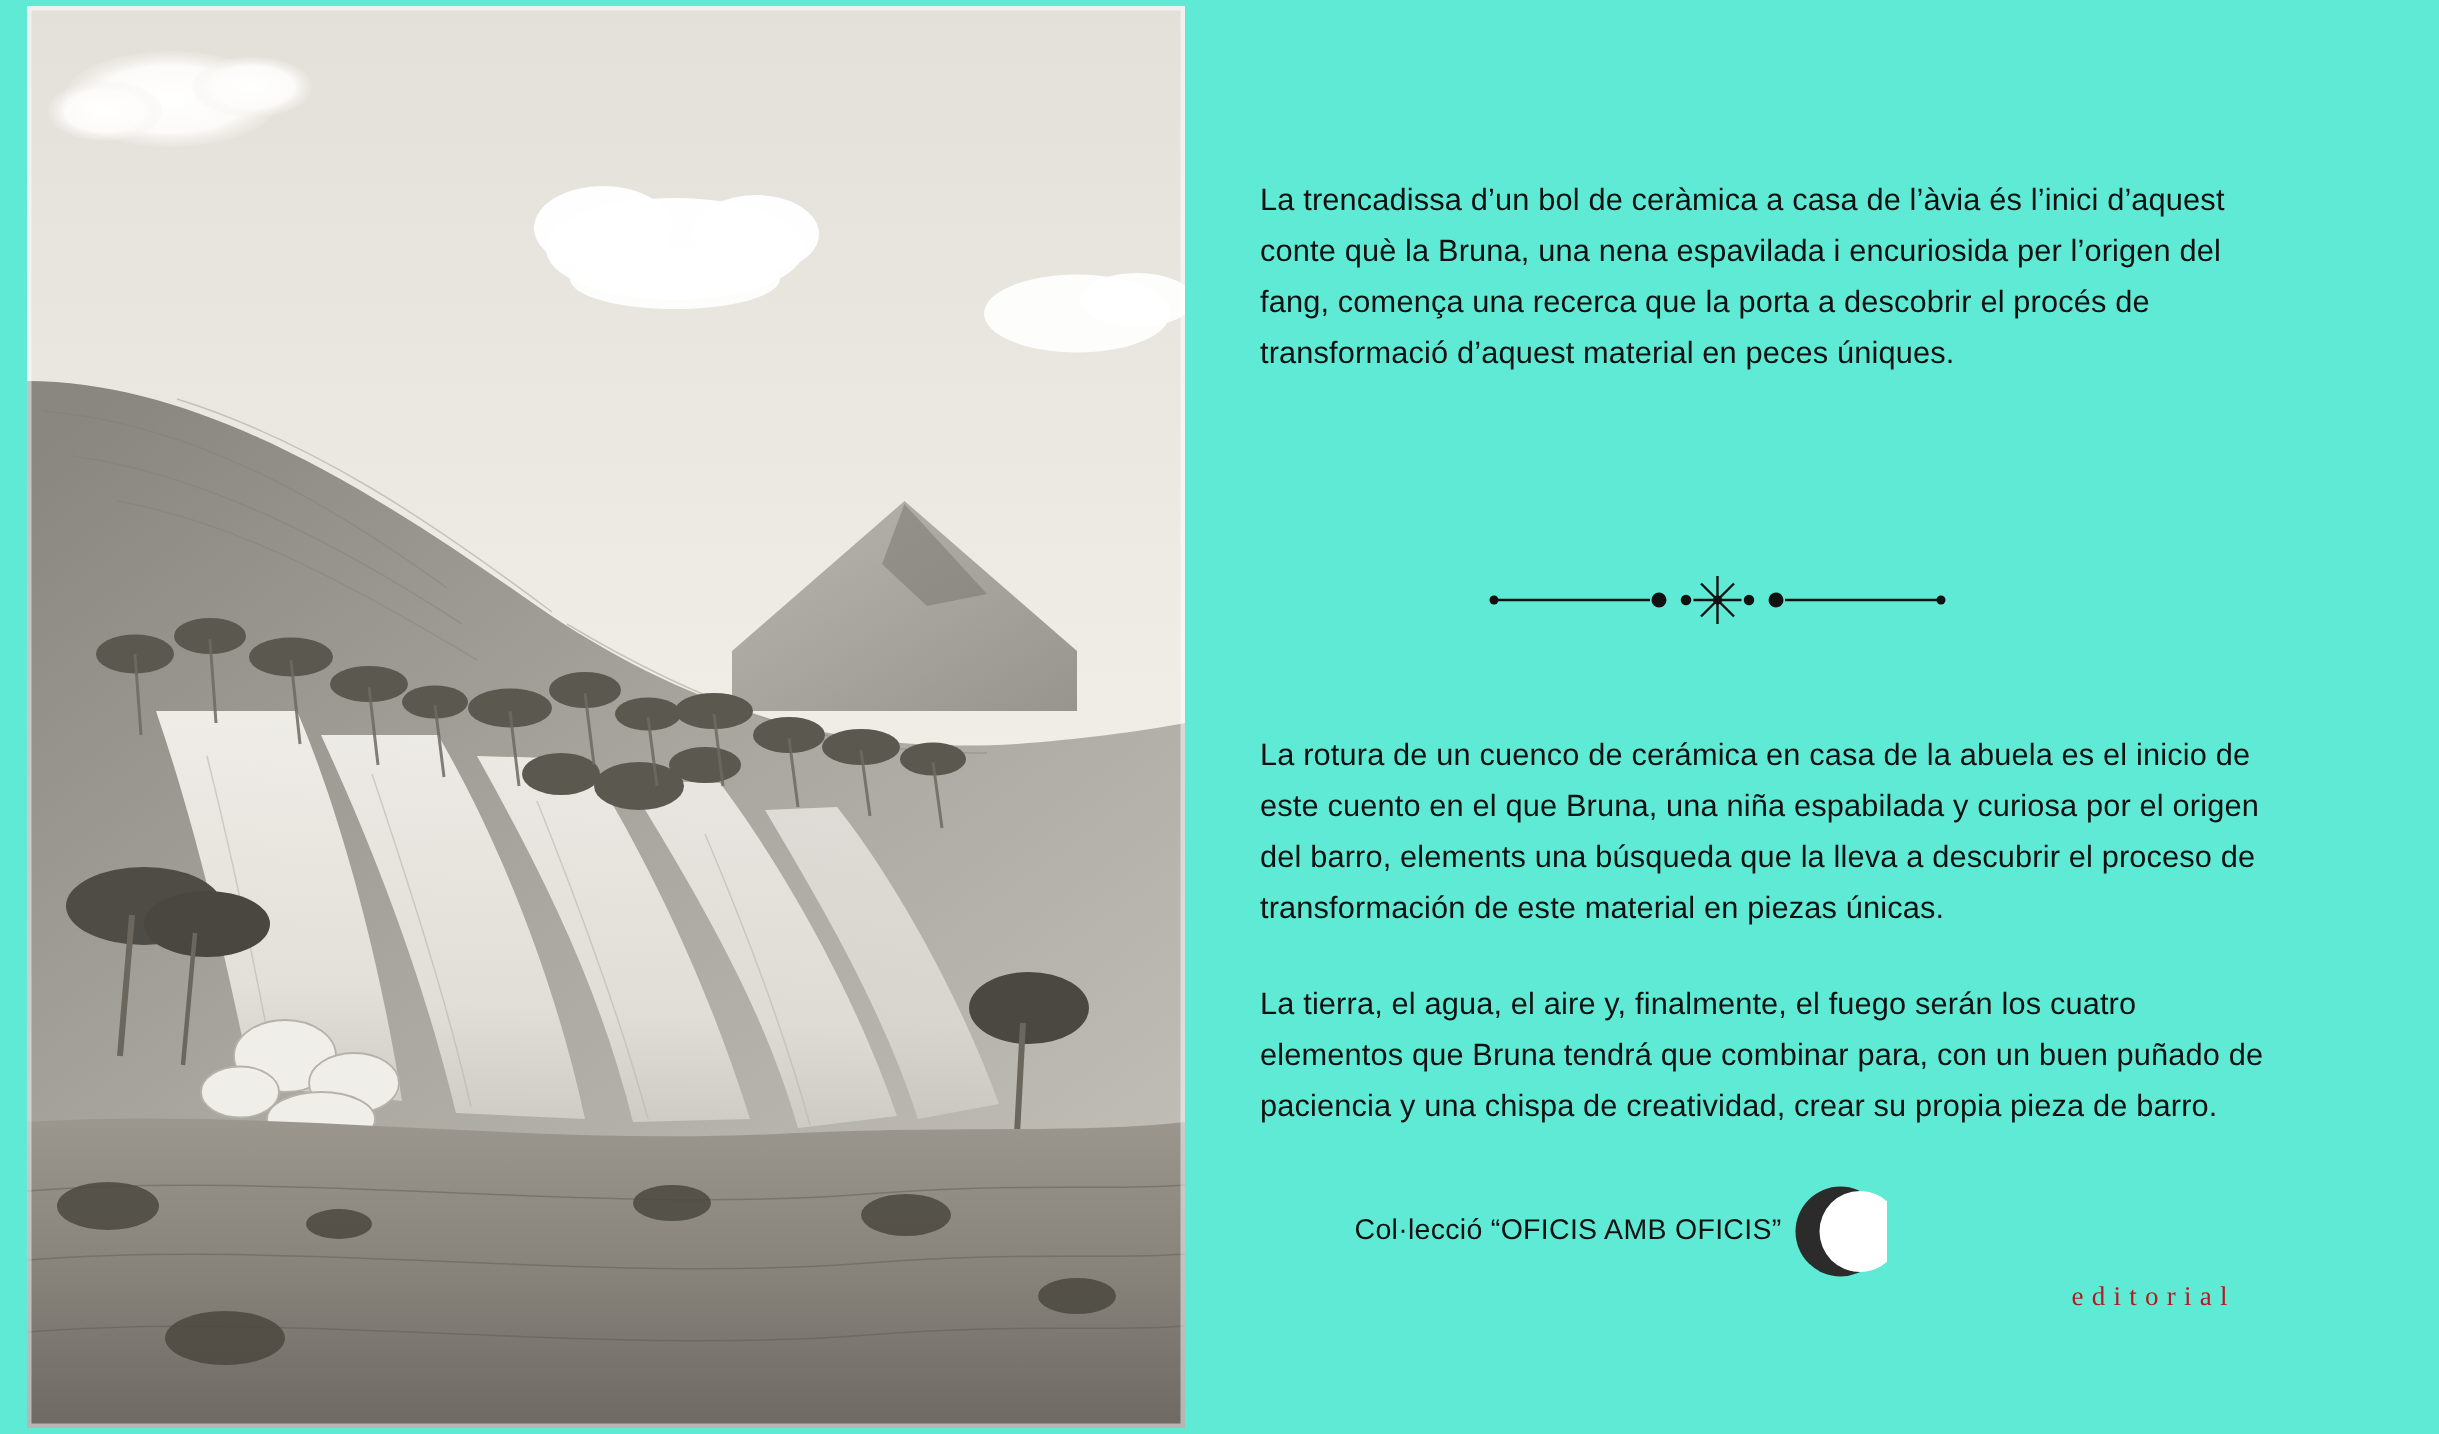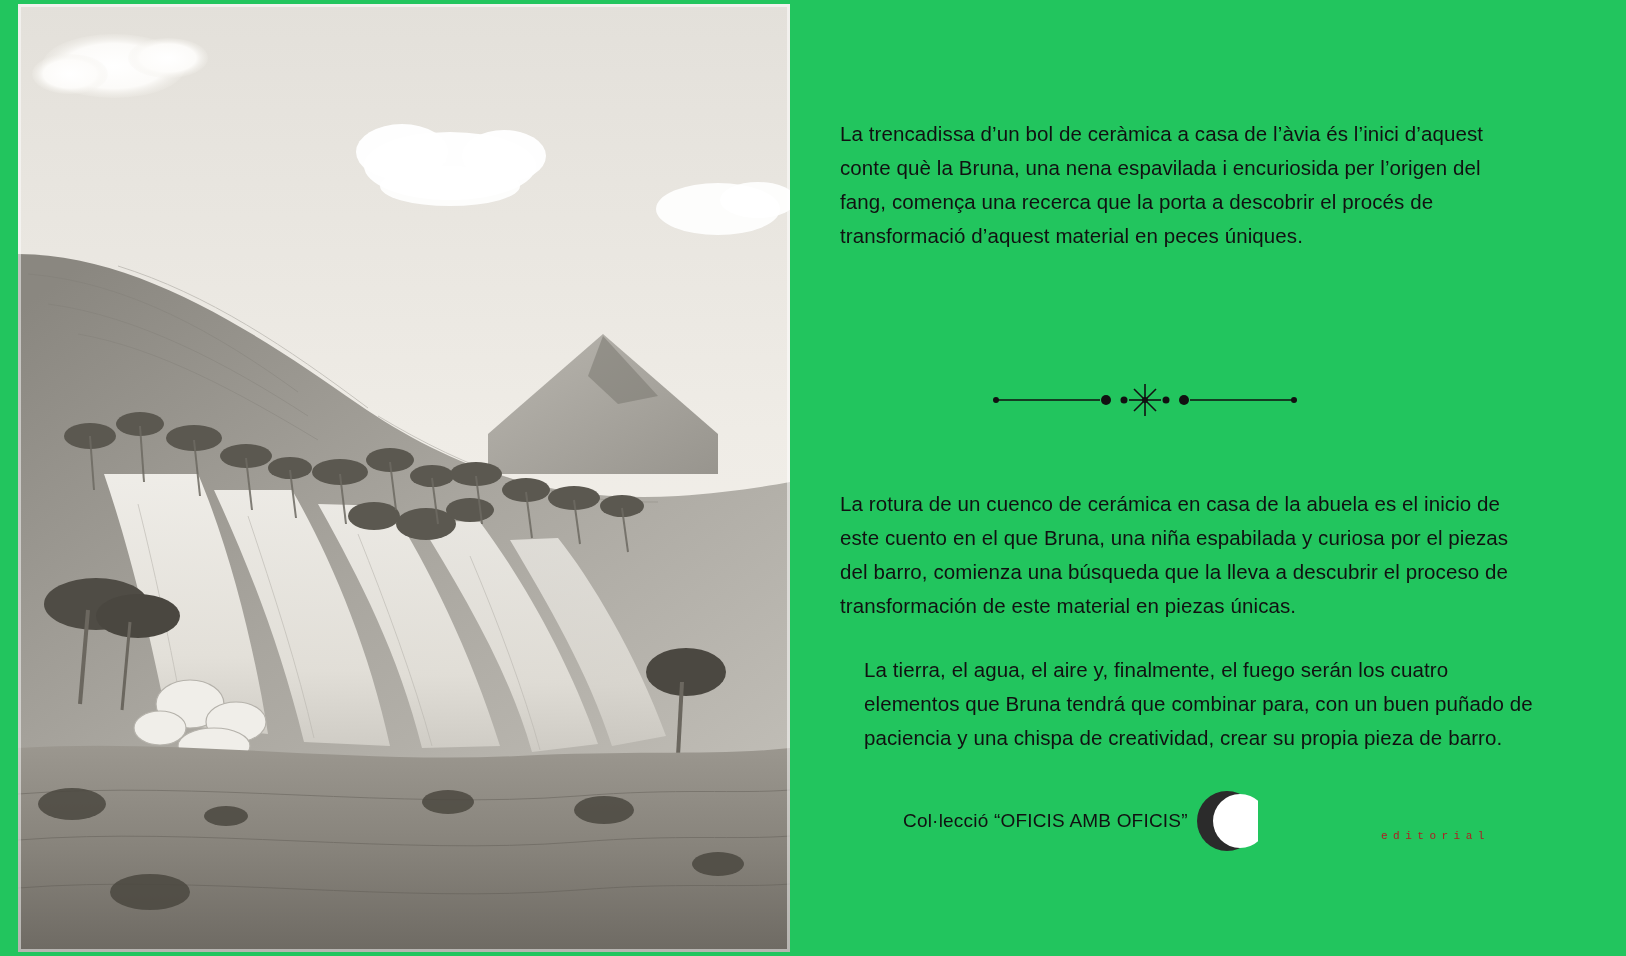--- a/index.html
+++ b/index.html
@@ -10,21 +10,21 @@
     width: 1626px;
     height: 956px;
     background: #ffffff;
     font-family: "Liberation Sans", sans-serif;
     overflow: hidden;
   }
   .page {
     position: relative;
     width: 1626px;
     height: 956px;
-    background: #22c55e;
+    background: #5eead4;
   }
 
   
   .illustration {
     position: absolute;
     left: 18px;
     top: 4px;
     width: 772px;
     height: 948px;
     overflow: hidden;
@@ -49,21 +49,21 @@
     color: #111111;
     font-size: 20.5px;
     line-height: 34px;
     letter-spacing: 0.1px;
     font-family: "Liberation Sans", sans-serif;
     width: 680px;
   }
   .p-cat1 { top: 96px; }
   .p-cat2 { top: 262px; }
   .p-es1  { top: 466px; }
-  .p-es2  { top: 632px; margin-left: 24px; }
+  .p-es2  { top: 632px; }
 
   
   .ornament {
     position: absolute;
     left: 990px;
     top: 382px;
     width: 310px;
     height: 36px;
   }
 
@@ -98,23 +98,23 @@
     font-family: "Liberation Serif", serif;
     font-size: 50px;
     letter-spacing: 1px;
     color: #b01c22;
     font-weight: 400;
     white-space: nowrap;
   }
   .logo-sub {
     position: absolute;
     left: 185px;
-    top: 44px;
-    font-family: Liberation Mono, monospace;
-    font-size: 11px;
+    top: 68px;
+    font-family: Liberation Serif, serif;
+    font-size: 18px;
     letter-spacing: 5.5px;
     color: #b01c22;
     white-space: nowrap;
   }
 </style>
 </head>
 <body>
 
 <div class="page">
 
@@ -263,21 +263,21 @@
 
       <rect x="0" y="0" width="772" height="948" fill="none" stroke="#ffffff" stroke-width="6" opacity="0.5"></rect>
     </svg>
   </div>
 
   <div class="text-col">
 
     <p class="para p-cat1">La trencadissa d’un bol de ceràmica a casa de l’àvia és l’inici d’aquest conte què la Bruna, una nena espavilada i encuriosida per l’origen del fang, comença una recerca que la porta a descobrir el procés de transformació d’aquest material en peces úniques.</p>
 
 
-    <p class="para p-es1">La rotura de un cuenco de cerámica en casa de la abuela es el inicio de este cuento en el que Bruna, una niña espabilada y curiosa por el piezas del barro, comienza una búsqueda que la lleva a descubrir el proceso de transformación de este material en piezas únicas.</p>
+    <p class="para p-es1">La rotura de un cuenco de cerámica en casa de la abuela es el inicio de este cuento en el que Bruna, una niña espabilada y curiosa por el origen del barro, elements una búsqueda que la lleva a descubrir el proceso de transformación de este material en piezas únicas.</p>
 
     <p class="para p-es2">La tierra, el agua, el aire y, finalmente, el fuego serán los cuatro elementos que Bruna tendrá que combinar para, con un buen puñado de paciencia y una chispa de creatividad, crear su propia pieza de barro.</p>
   </div>
 
   <div class="ornament">
     <svg viewBox="0 0 310 36" width="310" height="36">
       <line x1="6" y1="18" x2="110" y2="18" stroke="#111" stroke-width="1.6"></line>
       <line x1="200" y1="18" x2="304" y2="18" stroke="#111" stroke-width="1.6"></line>
       <circle cx="6" cy="18" r="3" fill="#111"></circle>
       <circle cx="304" cy="18" r="3" fill="#111"></circle>

